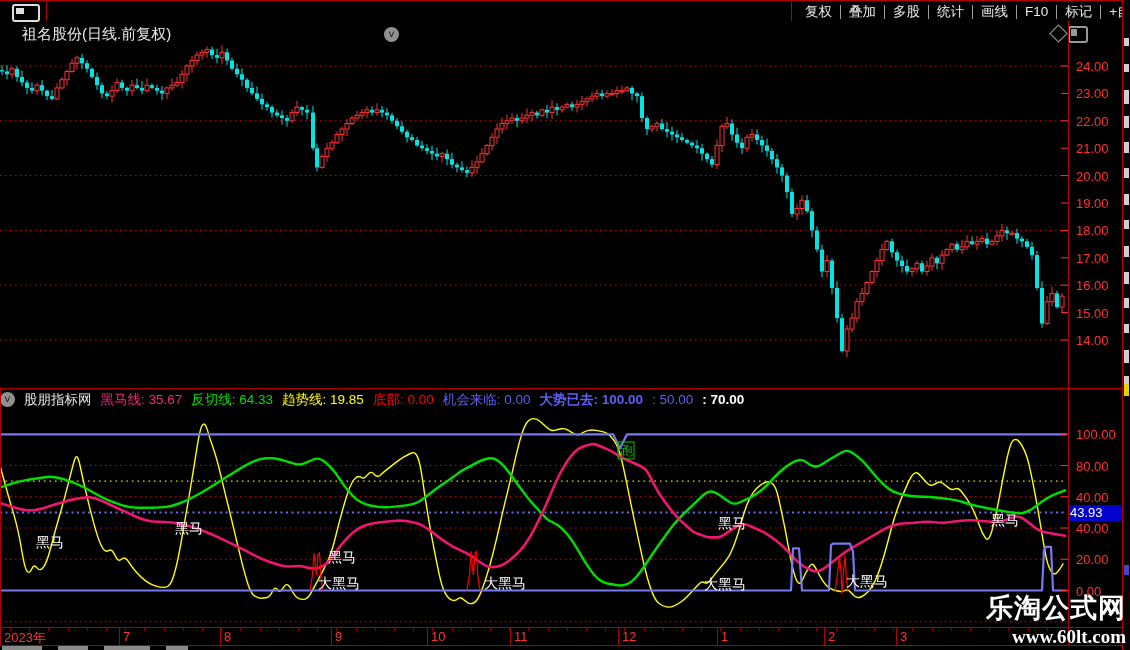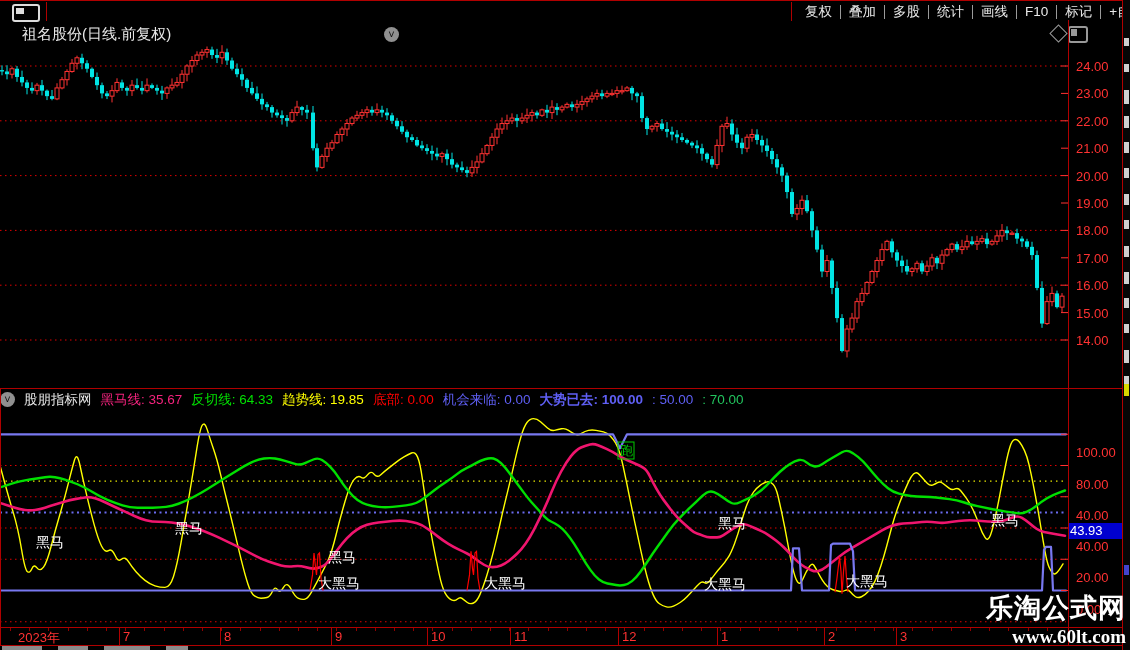--- a/index.html
+++ b/index.html
@@ -26,21 +26,21 @@
   #diamond-icon{position:absolute;left:1036px;top:5px;width:11px;height:11px;border:1px solid #999;
                 transform:rotate(45deg);}
   #pane-icon{position:absolute;left:1052px;top:4px;width:16px;height:13px;border:2px solid #999;border-radius:3px;}
   #pane-icon span{position:absolute;left:1px;top:1px;width:6px;height:7px;background:#999;}
   
   #candle-svg{position:absolute;left:0;top:40px;}
   #ind-svg{position:absolute;left:0;top:411px;}
   
   #price-axis,#ind-axis{position:absolute;left:1068px;width:54px;color:#ff3232;font-size:13px;}
   #price-axis{top:40px;height:348px;}
-  #ind-axis{top:429px;height:216px;}
+  #ind-axis{top:411px;height:216px;}
   .axlab{position:absolute;left:8px;}
   #ind-tag{position:absolute;left:0;width:54px;height:16px;background:#0000cf;color:#fff;
            font-size:13px;line-height:16px;padding-left:2px;}
   
   #ind-header{position:absolute;left:0;top:389px;width:1066px;height:21px;display:flex;gap:9px;
               align-items:center;font-size:13.5px;white-space:nowrap;overflow:hidden;}
   #ind-header .src{color:#e8e8e8;}
   
   #month-axis{position:absolute;left:0;top:628px;width:1068px;height:17px;font-size:13px;color:#ff3232;}
   #month-axis .mt{position:absolute;top:0;width:1px;height:17px;background:#b00000;}
@@ -562,21 +562,21 @@
   <div id="ind-header">
     <span class="circ-icon">˅</span>
     <span class="src">股朋指标网</span>
   <span style="color: rgb(245, 35, 126);">黑马线: 35.67</span>
       <span style="color: rgb(0, 224, 0);">反切线: 64.33</span>
       <span style="color: rgb(255, 255, 0);">趋势线: 19.85</span>
       <span style="color: rgb(255, 0, 0);">底部: 0.00</span>
       <span style="color: rgb(95, 95, 245);">机会来临: 0.00</span>
       <span style="color: rgb(95, 95, 245); font-weight: bold;">大势已去: 100.00</span>
       <span style="color: rgb(95, 95, 245);">: 50.00</span>
-      <span style="color: #22c55e;">: 70.00</span>
+      <span style="color: #ffffff; font-weight: bold;">: 70.00</span>
     </div>
 
   <svg id="ind-svg" width="1068" height="216">
       <line x1="0" y1="54.5" x2="1066" y2="54.5" stroke="#e00000" stroke-width="1" stroke-dasharray="1.5 3.5"></line>
       <line x1="0" y1="85.75" x2="1066" y2="85.75" stroke="#e00000" stroke-width="1" stroke-dasharray="1.5 3.5"></line>
       <line x1="0" y1="117" x2="1066" y2="117" stroke="#e00000" stroke-width="1" stroke-dasharray="1.5 3.5"></line>
       <line x1="0" y1="148.25" x2="1066" y2="148.25" stroke="#e00000" stroke-width="1" stroke-dasharray="1.5 3.5"></line>
       <line x1="0" y1="210.75" x2="1066" y2="210.75" stroke="#e00000" stroke-width="1" stroke-dasharray="1.5 3.5"></line>
       <line x1="0" y1="70.125" x2="1066" y2="70.125" stroke="#e8e800" stroke-width="1.4" stroke-dasharray="1.5 4"></line>
       <line x1="0" y1="101.375" x2="1066" y2="101.375" stroke="#6a6aee" stroke-width="2" stroke-dasharray="2 3.5"></line>
@@ -612,21 +612,21 @@
       <div class="axlab" style="top: 78.75px;">40.00</div>
       <div class="axlab" style="top: 110px;">40.00</div>
       <div class="axlab" style="top: 141.25px;">20.00</div>
       <div class="axlab" style="top: 172.5px;">0.00</div>
       <div id="ind-tag" style="top: 94px;">43.93</div>
     </div>
 
   <div class="redline" style="left:0;top:627px;width:1122px;height:1px;"></div>
 
   <div id="month-axis">
-      <span class="ml" style="left: 18px;">2023年</span>
+      <span class="ml" style="left: 4px;">2023年</span>
       <span class="mt" style="left: 119px;"></span>
       <span class="ml" style="left: 123px;">7</span>
       <span class="mt" style="left: 220px;"></span>
       <span class="ml" style="left: 224px;">8</span>
       <span class="mt" style="left: 331px;"></span>
       <span class="ml" style="left: 335px;">9</span>
       <span class="mt" style="left: 427px;"></span>
       <span class="ml" style="left: 431px;">10</span>
       <span class="mt" style="left: 510px;"></span>
       <span class="ml" style="left: 514px;">11</span>

